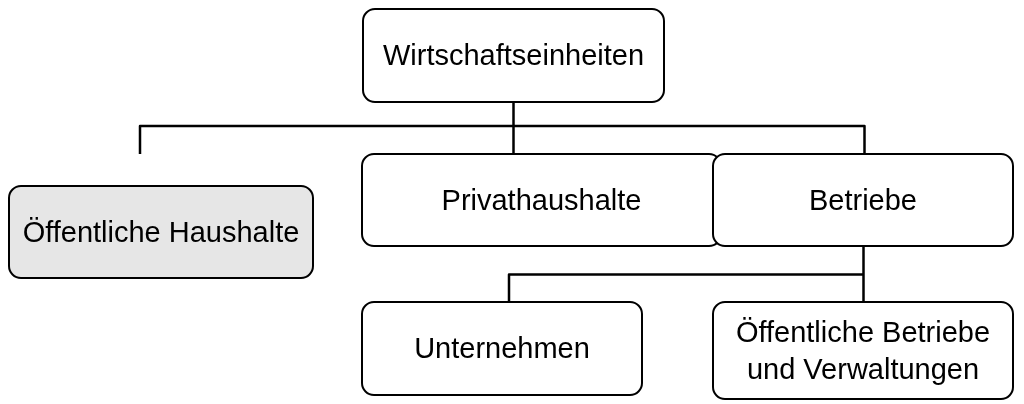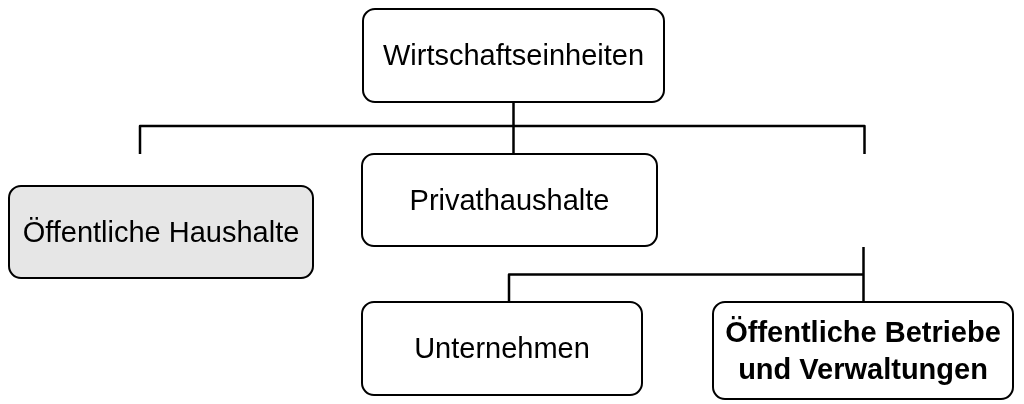--- a/index.html
+++ b/index.html
@@ -43,24 +43,24 @@
     border-radius: 13px;
     color: var(--text);
     font-size: 29px;
     line-height: 1.27;
     padding: 0 9px;
   }
   .node.highlight { background: var(--node_highlight_fill); margin-top: 32px; }
 
   .node-root                  { left: 362px; top: 8px;   width: 303px; height: 95px; }
   .node-oeff-haushalte        { left: 8px;   top: 153px; width: 306px; height: 94px; }
-  .node-privathaushalte       { left: 361px; top: 153px; width: 297px; height: 94px; }
+  .node-privathaushalte       { left: 361px; top: 153px; width: 361px; height: 94px; }
   .node-betriebe              { left: 712px; top: 153px; width: 302px; height: 94px; }
   .node-unternehmen           { left: 361px; top: 301px; width: 282px; height: 95px; }
-  .node-oeff-betriebe         { left: 712px; top: 301px; width: 302px; height: 99px; font-weight: bold; }
+  .node-oeff-betriebe         { left: 712px; top: 301px; width: 302px; height: 99px; }
 </style>
 </head>
 <body>
 
 <div class="canvas">
 
   <svg class="edges" viewBox="0 0 1024 404" xmlns="http://www.w3.org/2000/svg">
     <path class="edge" d="M 513.5 103 L 513.5 154"></path>
     <path class="edge" d="M 140 154 L 140 126 L 864.5 126 L 864.5 154"></path>
     <path class="edge" d="M 863.5 247 L 863.5 302"></path>
@@ -72,20 +72,23 @@
   </div>
 
   <div class="node node-oeff-haushalte highlight">
     <span>Öffentliche Haushalte</span>
   </div>
 
   <div class="node node-privathaushalte">
     <span>Privathaushalte</span>
   </div>
 
+  <div class="node node-betriebe">
+    <span>Betriebe</span>
+  </div>
 
   <div class="node node-unternehmen">
     <span>Unternehmen</span>
   </div>
 
   <div class="node node-oeff-betriebe">
     <span>Öffentliche Betriebe und Verwaltungen</span>
   </div>
 
 </div>

